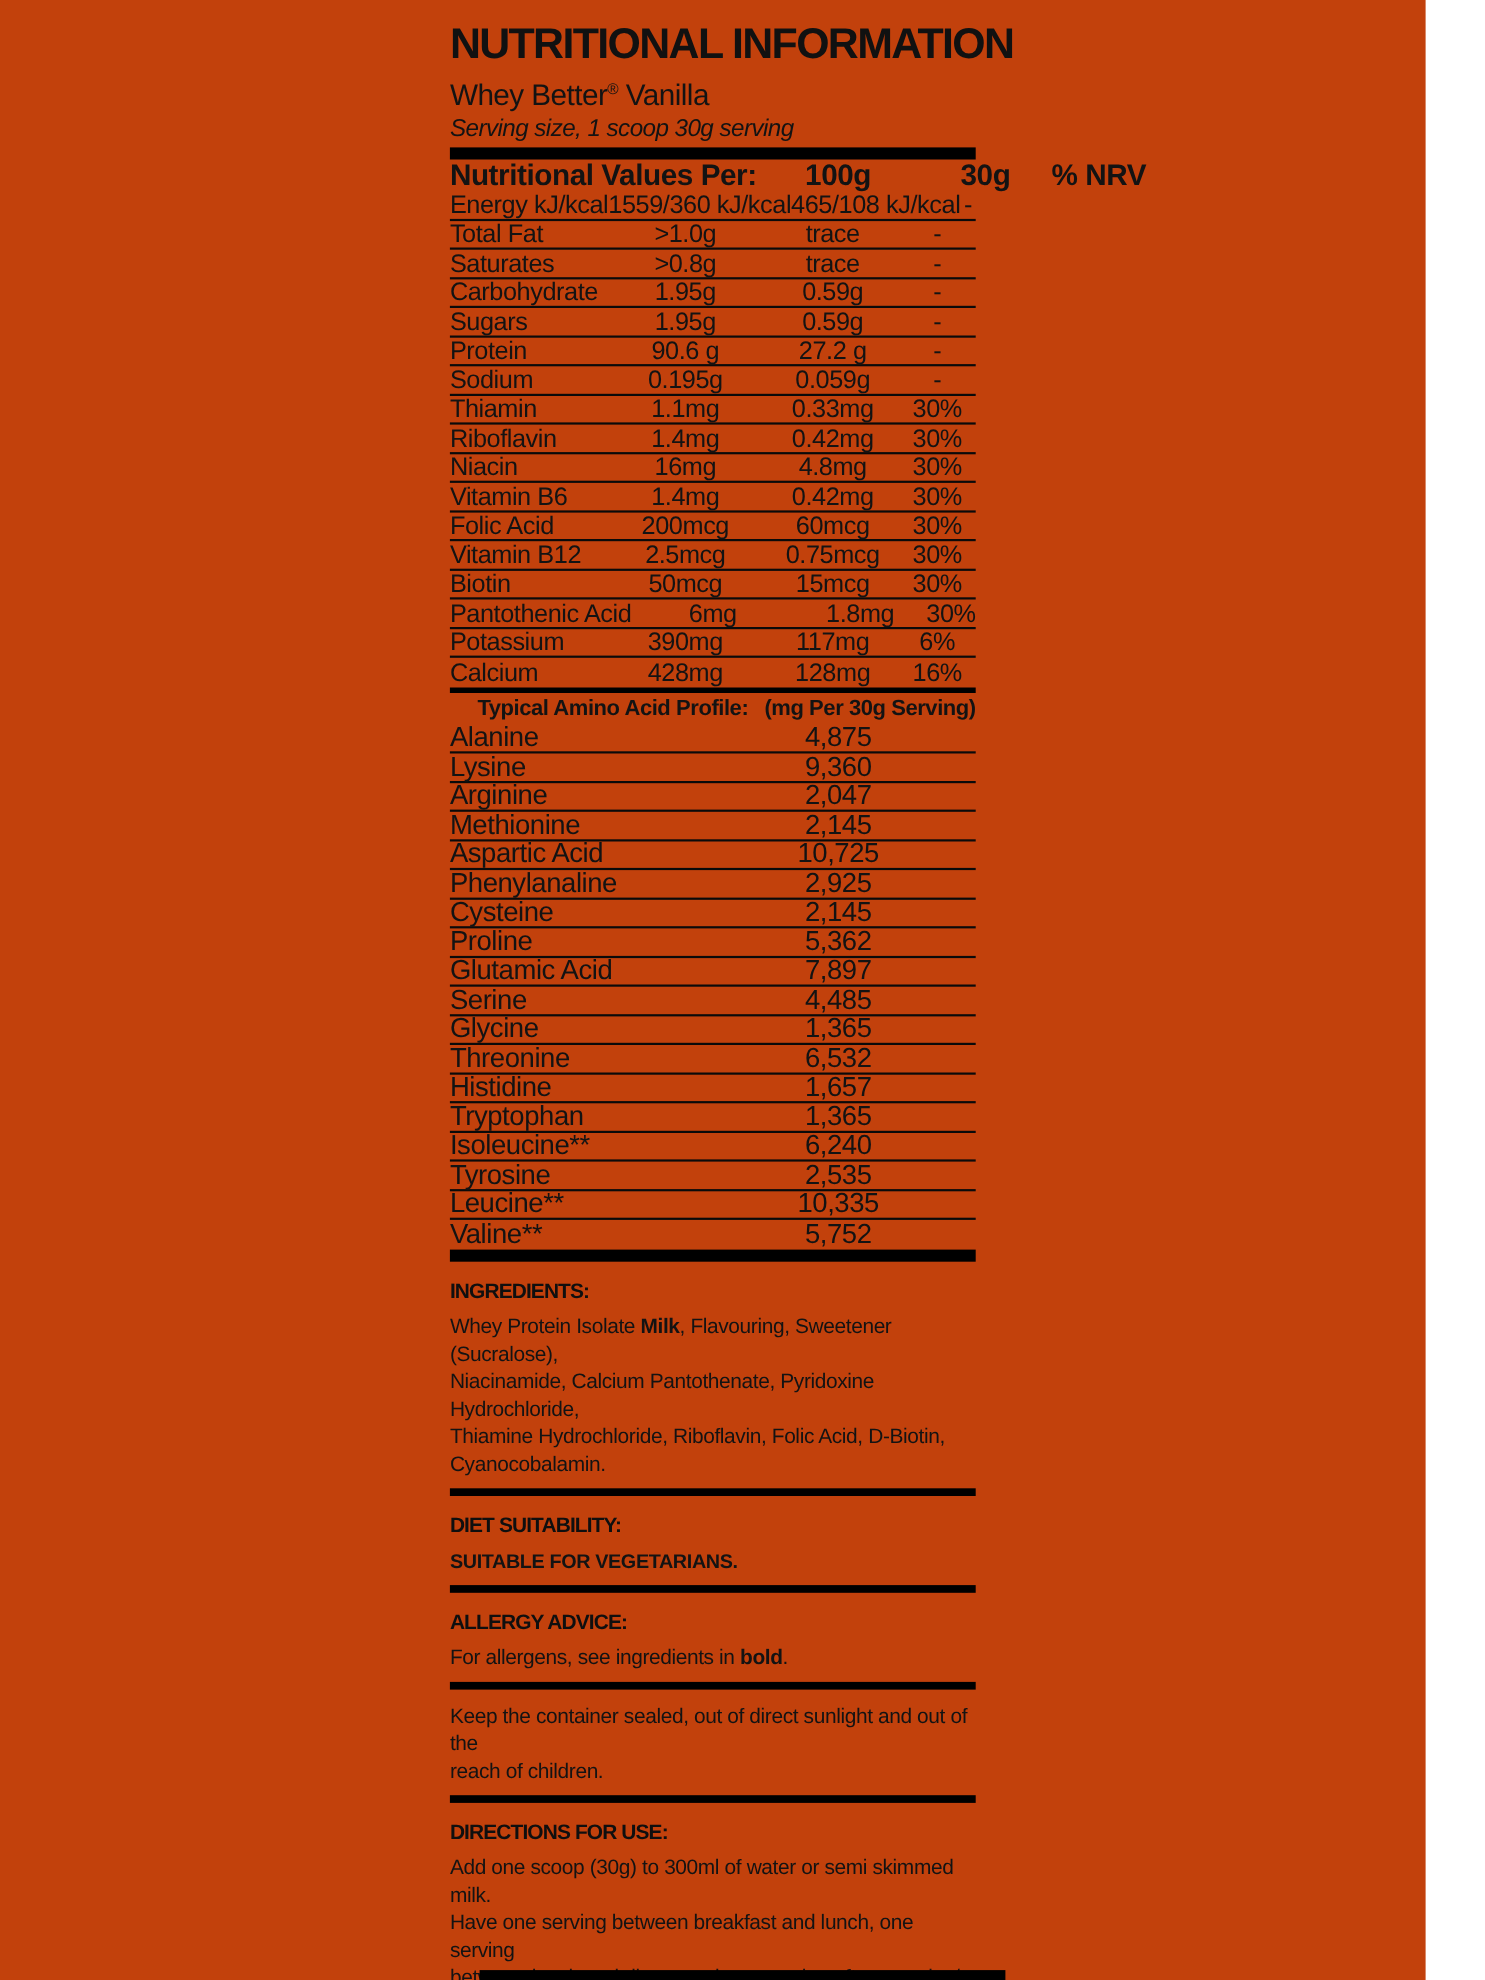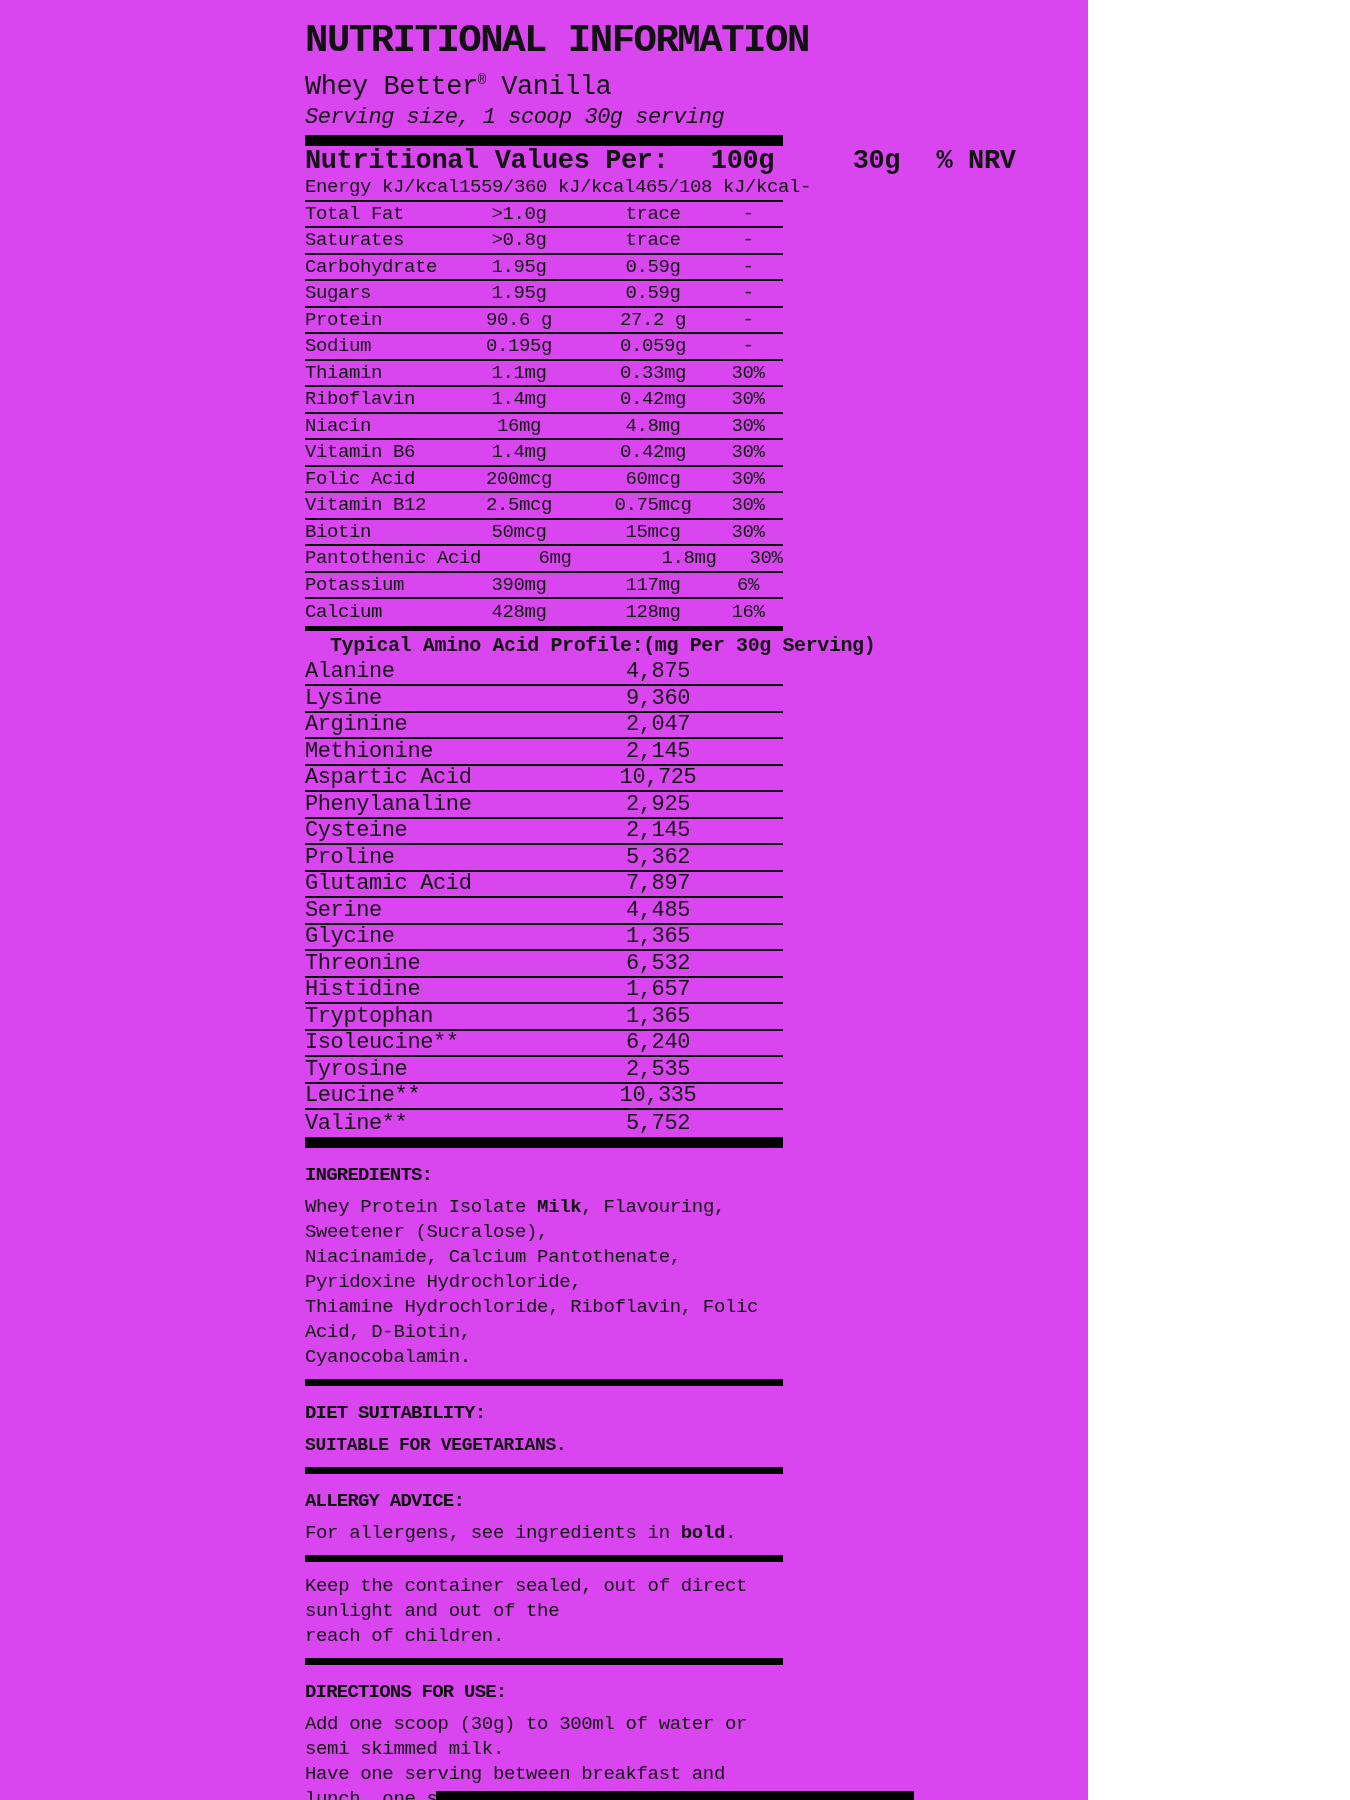--- a/index.html
+++ b/index.html
@@ -1,43 +1,43 @@
 <!DOCTYPE html>
 <html><head>
 <meta charset="utf-8">
 <style>
   * { box-sizing: border-box; margin: 0; padding: 0; }
   html, body { background: #ffffff; }
   body { font-family: "Liberation Sans", sans-serif; color: #131313; }
-  .page { position: relative; width: 1088px; height: 1800px; background: #d946ef; overflow: hidden; font-family: Liberation Mono, monospace; }
+  .page { position: relative; width: 1296px; height: 1800px; background: #c2410c; overflow: hidden; }
   .label { width: 478px; margin: 0 auto; padding-top: 20px; }
 
   .title { font-size: 39px; line-height: 42px; font-weight: 700; letter-spacing: -1.5px; white-space: nowrap; color: #111; }
   .product { font-size: 27px; line-height: 33px; font-weight: 400; letter-spacing: -0.5px; margin-top: 2px; }
   .product sup { font-size: 14px; vertical-align: super; }
   .serving { font-size: 22px; line-height: 27px; font-style: italic; letter-spacing: -0.5px; margin-bottom: 4px; }
 
   .bar { background: #000; width: 100%; }
   .bar-thick { height: 11px; }
   .bar-mid { height: 5px; }
   .bar-sect { height: 7px; }
 
   
   .ntable { width: 100%; }
-  .nrow { display: flex; align-items: center; height: 26.5px; border-bottom: 2px solid #0a0a0a; font-size: 19px; letter-spacing: -0.4px; white-space: nowrap; }
+  .nrow { display: flex; align-items: center; height: 26.5px; border-bottom: 2px solid #0a0a0a; font-size: 23px; letter-spacing: -0.4px; white-space: nowrap; }
   .nrow:last-child { border-bottom: none; }
   .nhead { display: flex; align-items: center; height: 29px; font-weight: 700; font-size: 27px; letter-spacing: -0.4px; white-space: nowrap; }
   .c-label { flex: 0 0 140px; text-align: left; overflow: visible; }
   .c-100 { flex: 0 0 148px; text-align: center; }
   .c-30 { flex: 0 0 120px; text-align: center; }
   .c-nrv { flex: 1 1 auto; text-align: center; }
 
   
   .ahead { display: flex; align-items: center; justify-content: space-between; height: 29px; font-weight: 700; font-size: 20px; letter-spacing: -0.4px; white-space: nowrap; margin-left: 25px; }
-  .arow { display: flex; align-items: center; height: 26.5px; border-bottom: 2px solid #0a0a0a; font-size: 22px; letter-spacing: -0.4px; white-space: nowrap; }
+  .arow { display: flex; align-items: center; height: 26.5px; border-bottom: 2px solid #0a0a0a; font-size: 25px; letter-spacing: -0.4px; white-space: nowrap; }
   .arow:last-child { border-bottom: none; }
   .a-label { flex: 1 1 auto; text-align: left; }
   .a-val { flex: 0 0 150px; text-align: center; margin-right: 50px; }
 
   
   .section { margin-top: 12px; }
   .section h2 { font-size: 19px; line-height: 31px; font-weight: 700; letter-spacing: -0.8px; color: #0f0f0f; margin-bottom: 4px; }
   .section p { font-size: 19px; line-height: 25px; letter-spacing: -0.35px; white-space: pre-line; }
   .section .bold-line { font-size: 18px; line-height: 25px; font-weight: 700; letter-spacing: -0.35px; margin-top: 3px; }
   .section .bar-sect { margin-top: 9px; }

